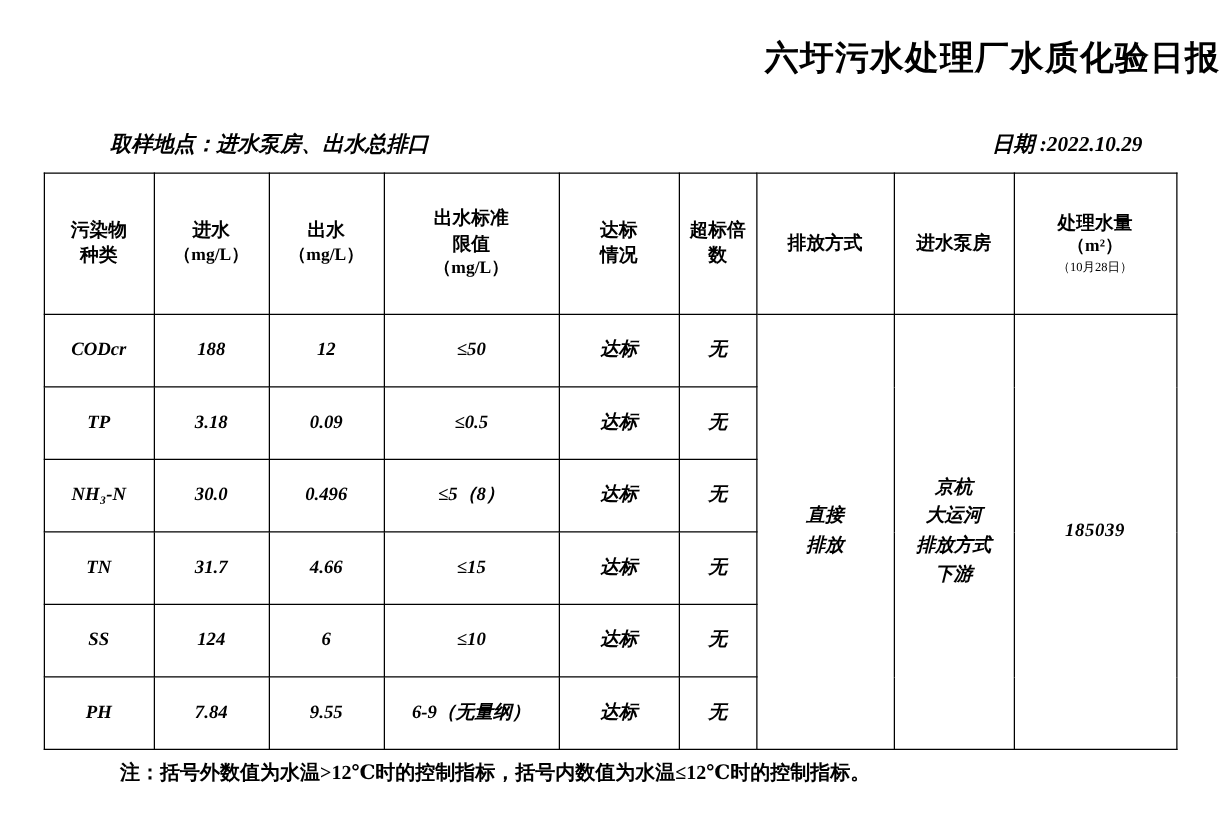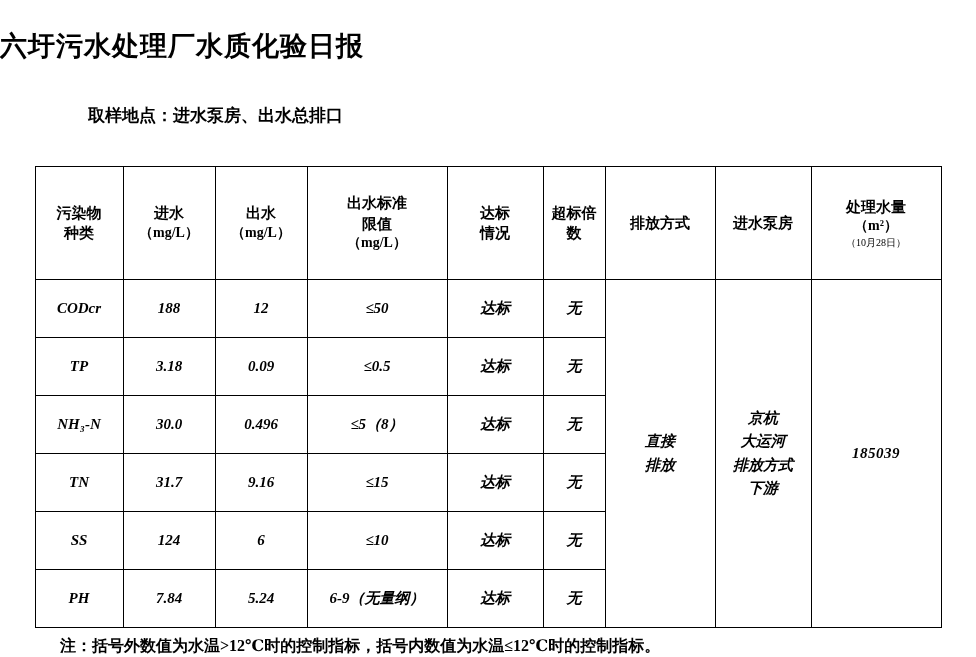--- a/index.html
+++ b/index.html
@@ -15,50 +15,51 @@
     position: relative;
     overflow: hidden;
   }
   .page {
     width: 976px;
     height: 657px;
     position: relative;
     box-sizing: border-box;
   }
   .title {
-    text-align: left;
+    text-align: right;
     font-size: 27px;
     font-weight: 700;
     letter-spacing: 1px;
     margin-top: 28px;
     font-family: "Liberation Serif", "DejaVu Serif", serif;
   }
   .meta-row {
     position: relative;
     margin-top: 40px;
     height: 26px;
     padding: 0 60px 0 44px;
     font-size: 17px;
     font-weight: 700;
+    font-style: italic;
   }
   .meta-left {
     position: absolute;
     left: 88px;
     top: 0;
     white-space: nowrap;
   }
   .meta-right {
     position: absolute;
     right: 62px;
     top: 0;
     white-space: nowrap;
   }
   table.report {
     border-collapse: collapse;
-    margin: 36px auto 0 auto;
+    margin: 8px auto 0 auto;
     width: 852px;
     table-layout: fixed;
   }
   table.report td, table.report th {
     border: 1px solid #000000;
     text-align: center;
     vertical-align: middle;
     font-weight: 700;
     font-size: 15px;
     padding: 2px 2px;
@@ -88,36 +89,37 @@
     font-size: 31px;
     font-weight: 700;
     letter-spacing: 0.5px;
   }
   .vert-stack span {
     display: block;
     line-height: 1.55;
   }
   .footnote {
     margin: 8px 0 0 0;
-    padding-left: 60px;
+    padding-left: 96px;
     font-size: 16px;
     font-weight: 700;
     letter-spacing: 0px;
   }
   .narrow-val { font-size: 14px; }
 </style>
 </head>
 <body>
 
 <div class="page">
 
   <div class="title">六圩污水处理厂水质化验日报</div>
 
   <div class="meta-row">
     <div class="meta-left">取样地点：进水泵房、出水总排口</div>
+    <div class="meta-right">日期 :2022.10.29</div>
   </div>
 
   <table class="report">
     <colgroup>
       <col class="col-a">
         <col class="col-b">
         <col class="col-c">
         <col class="col-d">
       <col class="col-e">
         <col class="col-f">
@@ -193,37 +195,37 @@
         <td>NH₃-N</td>
         <td>30.0</td>
         <td>0.496</td>
         <td class="narrow-val">≤5（8）</td>
         <td>达标</td>
         <td>无</td>
       </tr>
       <tr>
         <td>TN</td>
         <td>31.7</td>
-        <td>9.16</td>
+        <td>4.66</td>
         <td>≤15</td>
         <td>达标</td>
         <td>无</td>
       </tr>
       <tr>
         <td>SS</td>
         <td>124</td>
         <td>6</td>
         <td>≤10</td>
         <td>达标</td>
         <td>无</td>
       </tr>
       <tr>
         <td>PH</td>
         <td>7.84</td>
-        <td>5.24</td>
+        <td>9.55</td>
         <td class="narrow-val">6-9（无量纲）</td>
         <td>达标</td>
         <td>无</td>
       </tr>
     </tbody>
   </table>
 
   <div class="footnote">注：括号外数值为水温&gt;12℃时的控制指标，括号内数值为水温≤12℃时的控制指标。</div>
 
 </div>

